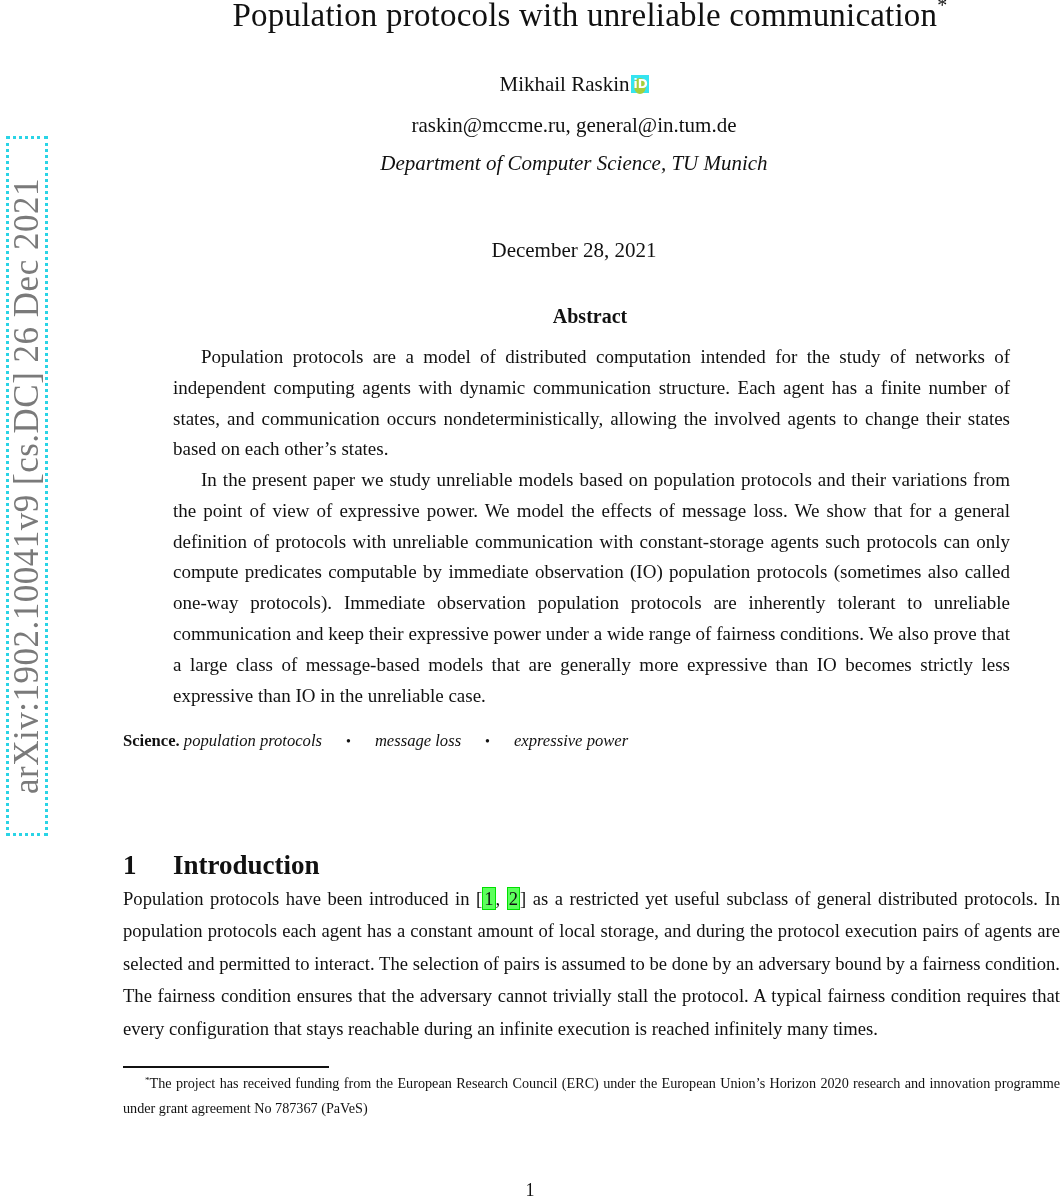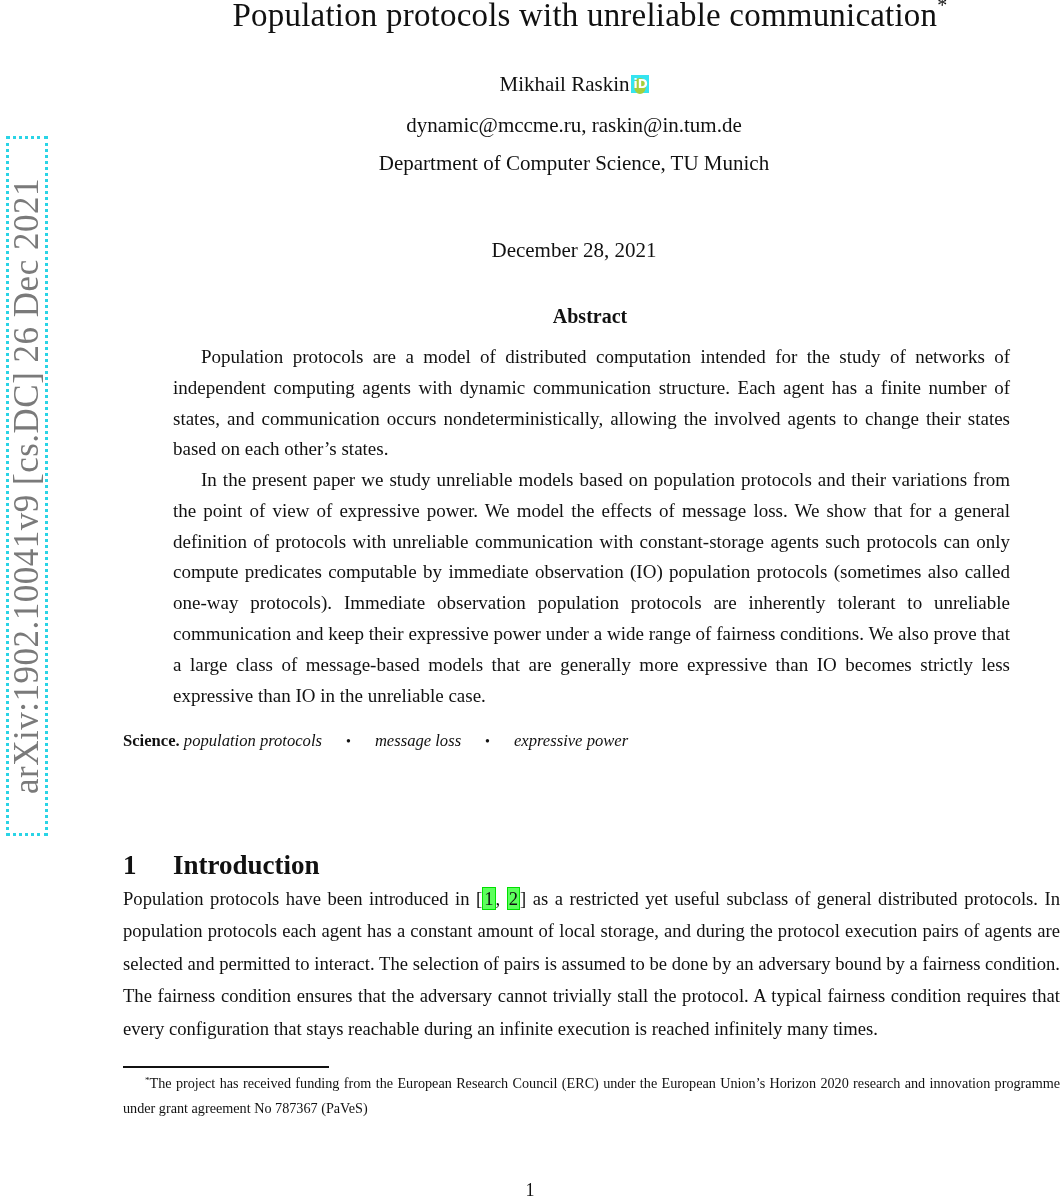--- a/index.html
+++ b/index.html
@@ -106,22 +106,22 @@
   <span>arXiv:1902.10041v9  [cs.DC]  26 Dec 2021</span>
 </div>
 
 <div class="abs title center">
   <span>Population protocols with unreliable communication</span><sup>*</sup>
 </div>
 
 <div class="abs author-line center" style="top:72px;">
   <span>Mikhail Raskin</span><span class="orcid"><i>iD</i></span>
 </div>
-<div class="abs author-line center" style="top:113px;">dynamic@mccme.ru, raskin@in.tum.de</div>
-<div class="abs author-line center" style="top:151px;">Department of Computer Science, TU Munich</div>
+<div class="abs author-line center" style="top:113px;">raskin@mccme.ru, general@in.tum.de</div>
+<div class="abs author-line center" style="top:151px;font-style:italic;">Department of Computer Science, TU Munich</div>
 <div class="abs author-line center" style="top:202px;margin-top:36px;">December 28, 2021</div>
 
 <div class="abs abstract-head center">Abstract</div>
 <div class="abs para abs-para indent" style="top:342px;">Population protocols are a model of distributed computation intended for the study of networks of independent computing agents with dynamic communication structure. Each agent has a finite number of states, and communication occurs nondeterministically, allowing the involved agents to change their states based on each other’s states.</div>
 <div class="abs para abs-para indent" style="top:465px;">In the present paper we study unreliable models based on population protocols and their variations from the point of view of expressive power. We model the effects of message loss. We show that for a general definition of protocols with unreliable communication with constant-storage agents such protocols can only compute predicates computable by immediate observation (IO) population protocols (sometimes also called one-way protocols). Immediate observation population protocols are inherently tolerant to unreliable communication and keep their expressive power under a wide range of fairness conditions. We also prove that a large class of message-based models that are generally more expressive than IO becomes strictly less expressive than IO in the unreliable case.</div>
 
 <div class="abs keywords">
   <b>Science.</b>
   <i>population protocols</i><span class="kw-sep">•</span><i>message loss</i><span class="kw-sep">•</span><i>expressive power</i>
 </div>

